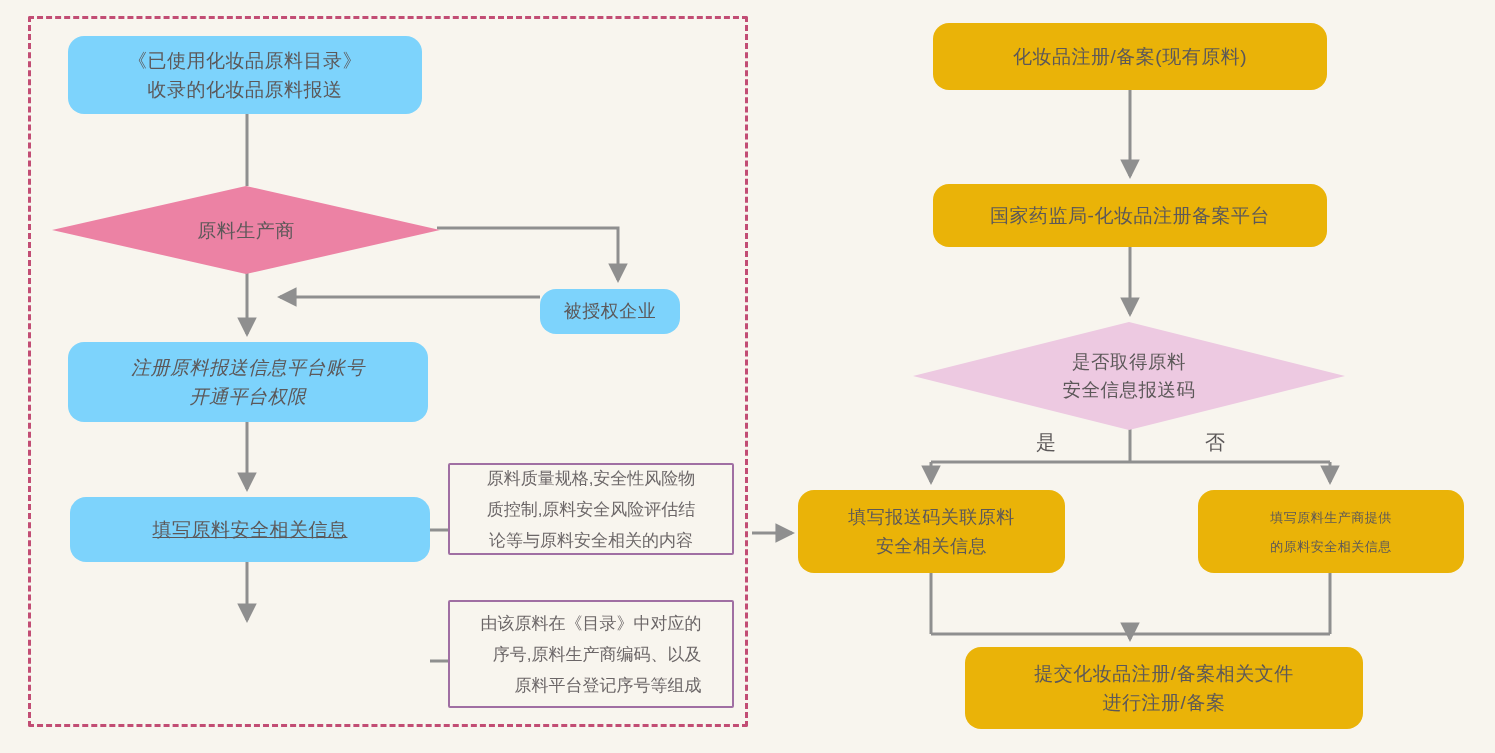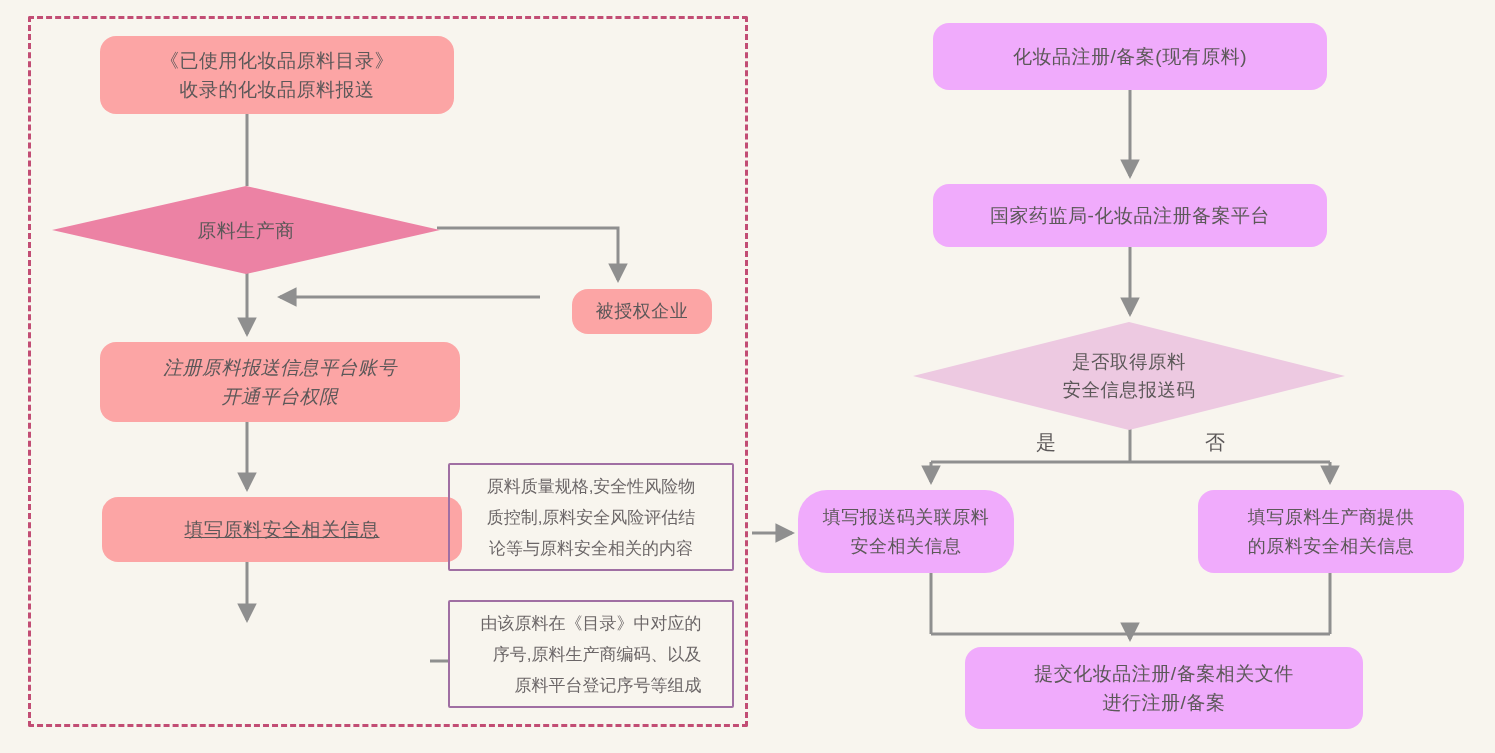--- a/index.html
+++ b/index.html
@@ -23,22 +23,22 @@
     display:flex;align-items:center;justify-content:center;
     text-align:center;
     white-space:pre-line;
     box-sizing:border-box;
     border-radius:16px;
     color:#5c5859;
     font-size:19px;
     line-height:29px;
     letter-spacing:0.5px;
   }
-  .dark{background:#fca5a5;margin-left:32px;}
-  .light{background:#f0abfc;}
+  .dark{background:#7dd3fc;}
+  .light{background:#eab308;}
   .diamond{
     clip-path:polygon(50% 0,100% 50%,50% 100%,0 50%);
     border-radius:0;
     background:#ec82a4;
   }
   .diamond.light-d{background:#edc9e1;}
   .ann{
     position:absolute;
     box-sizing:border-box;
     border:2px solid #a06fa3;
@@ -59,27 +59,27 @@
     font-size:20px;
   }
   
   #frame-left      {left:28px;  top:16px;  width:720px; height:711px;}
   #node-catalog    {left:68px;  top:36px;  width:354px; height:78px;}
   #node-producer   {left:52px;  top:186px; width:388px; height:88px;}
   #node-authorized {left:540px; top:289px; width:140px; height:45px; font-size:18px;}
   #node-register   {left:68px;  top:342px; width:360px; height:80px;font-style:italic;}
   #node-fill       {left:70px;  top:497px; width:360px; height:65px;text-decoration:underline;}
   #node-generate   {left:70px;  top:628px; width:360px; height:66px;}
-  #ann-safety      {left:448px; top:463px; width:286px; height:108px;}
+  #ann-safety      {left:448px; top:463px; width:286px; height:92px;}
   #ann-code        {left:448px; top:600px; width:286px; height:108px;text-align:right;}
   #node-reg-filing {left:933px; top:23px;  width:394px; height:67px;}
   #node-platform   {left:933px; top:184px; width:394px; height:63px;}
   #node-decision   {left:913px; top:322px; width:432px; height:108px; font-size:18.5px; line-height:28px;}
-  #node-with-code  {left:798px; top:490px; width:216px; height:83px; font-size:18px;border-radius:29px;}
-  #node-no-code    {left:1198px;top:490px; width:266px; height:83px; font-size:18px;}
+  #node-with-code  {left:798px; top:490px; width:267px; height:83px; font-size:18px;}
+  #node-no-code    {left:1198px;top:490px; width:266px; height:83px; font-size:13px;}
   #node-submit     {left:933px; top:647px; width:398px; height:82px;margin-left:32px;}
   #label-yes       {left:1026px;top:429px;}
   #label-no        {left:1195px;top:429px;}
 </style>
 </head>
 <body>
 
 <div class="canvas">
 
   <svg class="conn" width="1495" height="753" viewBox="0 0 1495 753">

